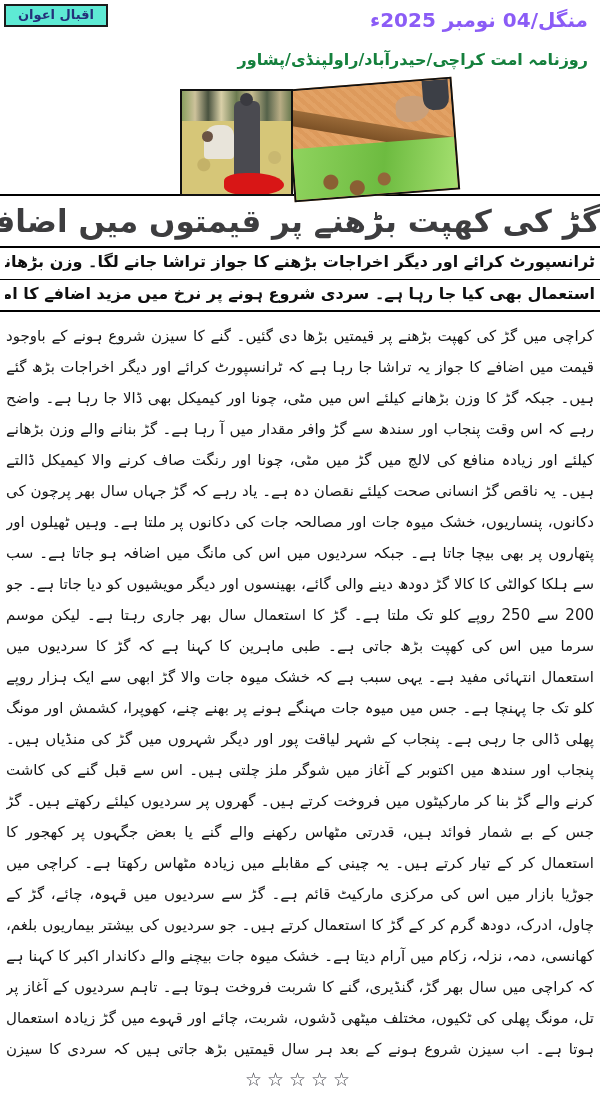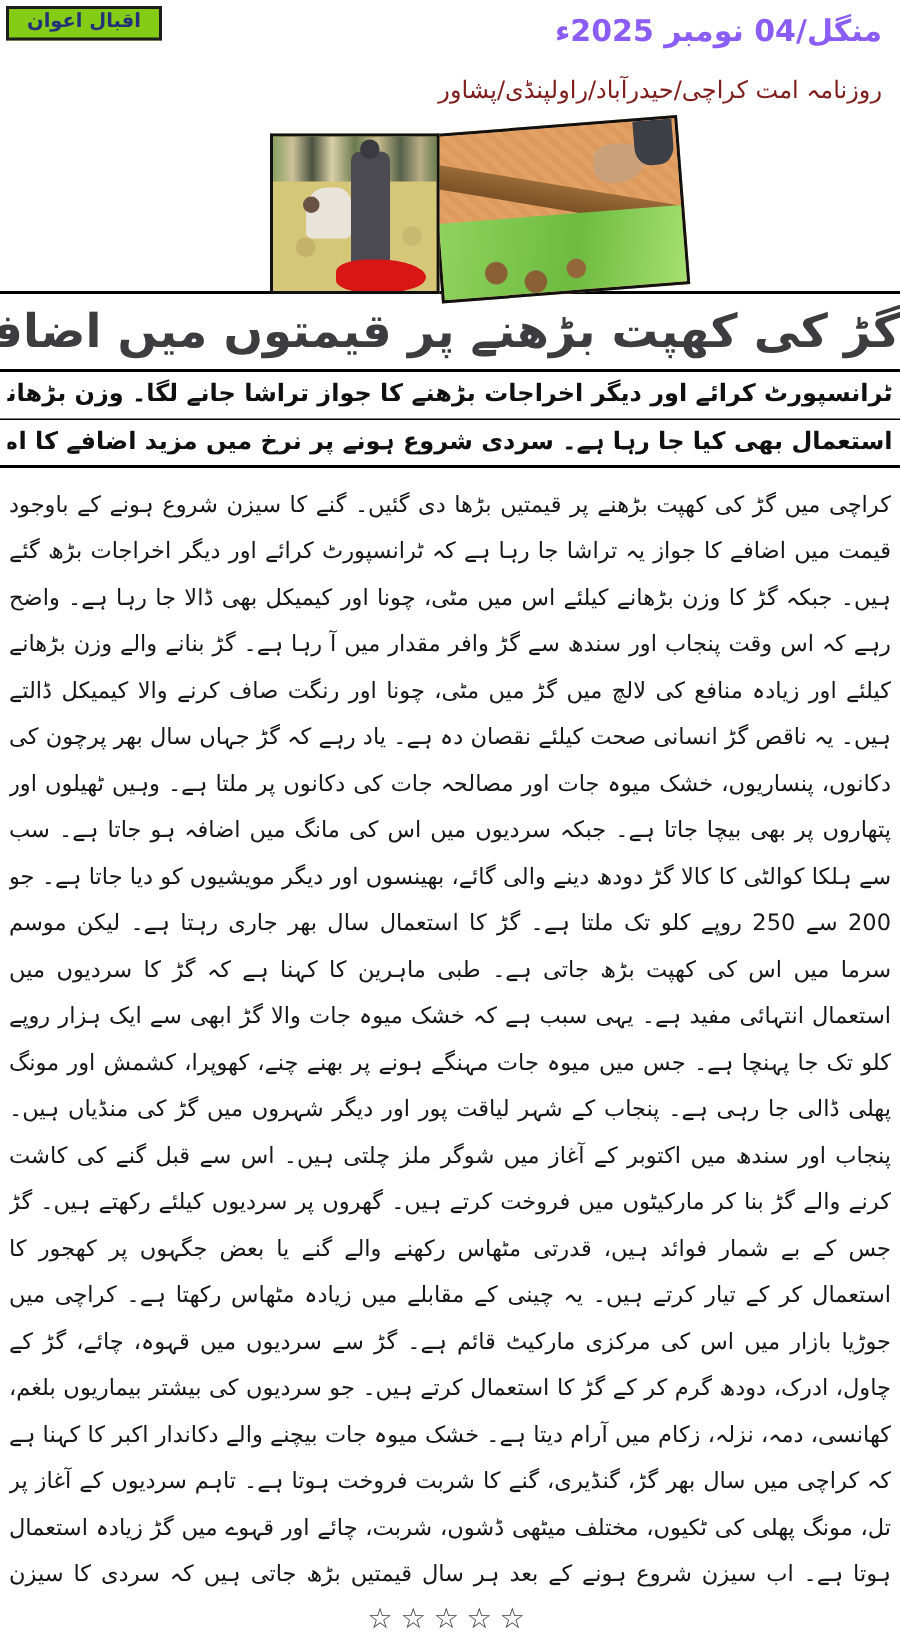--- a/index.html
+++ b/index.html
@@ -3,29 +3,29 @@
 <meta charset="utf-8">
 <style>
   html,body{margin:0;padding:0;}
   body{
     width:600px;height:1100px;background:#ffffff;position:relative;overflow:hidden;
     font-family:"DejaVu Sans", sans-serif;
   }
   .abs{position:absolute;}
   
   .stamp{
-    left:4px;top:4px;background:#84cc16;border:2px solid #1c1c1c;
+    left:4px;top:4px;background:#5eead4;border:2px solid #1c1c1c;
     padding:1px 12px 3px 12px;font-size:13px;font-weight:bold;color:#24317a;
     direction:rtl;
   }
   .date-line{
     right:12px;top:8px;color:#8b5cf6;font-size:20px;font-weight:bold;direction:rtl;white-space:nowrap;
   }
   .edition-line{
-    right:12px;top:50px;color:#7f1d1d;font-size:16px;font-weight:normal;direction:rtl;white-space:nowrap;
+    right:12px;top:50px;color:#15803d;font-size:16px;font-weight:bold;direction:rtl;white-space:nowrap;
   }
   
   .photo{border:2px solid #111;box-sizing:border-box;overflow:hidden;background:#d2c172;}
   .photo-left{left:180px;top:89px;width:113px;height:107px;z-index:3;}
   .pl-top{position:absolute;left:0;top:0;right:0;height:34px;
     background:linear-gradient(90deg,#8aa060 0%,#cdc29b 12%,#49523f 24%,#d9d0a8 36%,#6b7a50 50%,#c8bd90 64%,#55624a 78%,#b8ad85 90%,#6d7c52 100%);}
   .pl-ground{position:absolute;left:0;top:30px;right:0;bottom:0;
     background:
       radial-gradient(circle at 20% 60%, #c4b268 6px, transparent 7px),
       radial-gradient(circle at 60% 75%, #bfae65 5px, transparent 6px),

